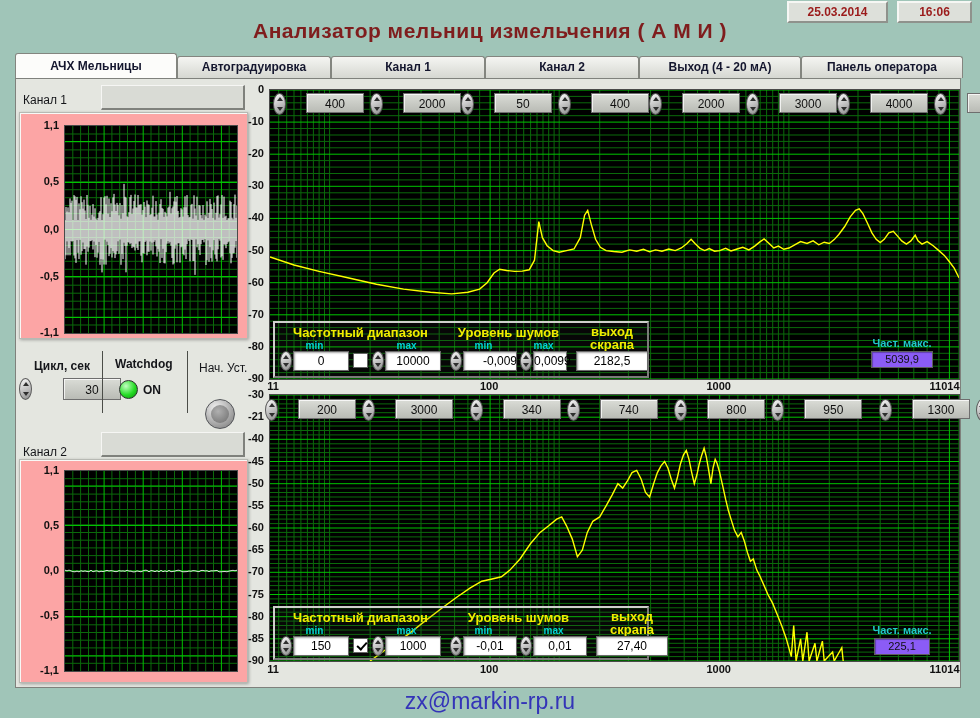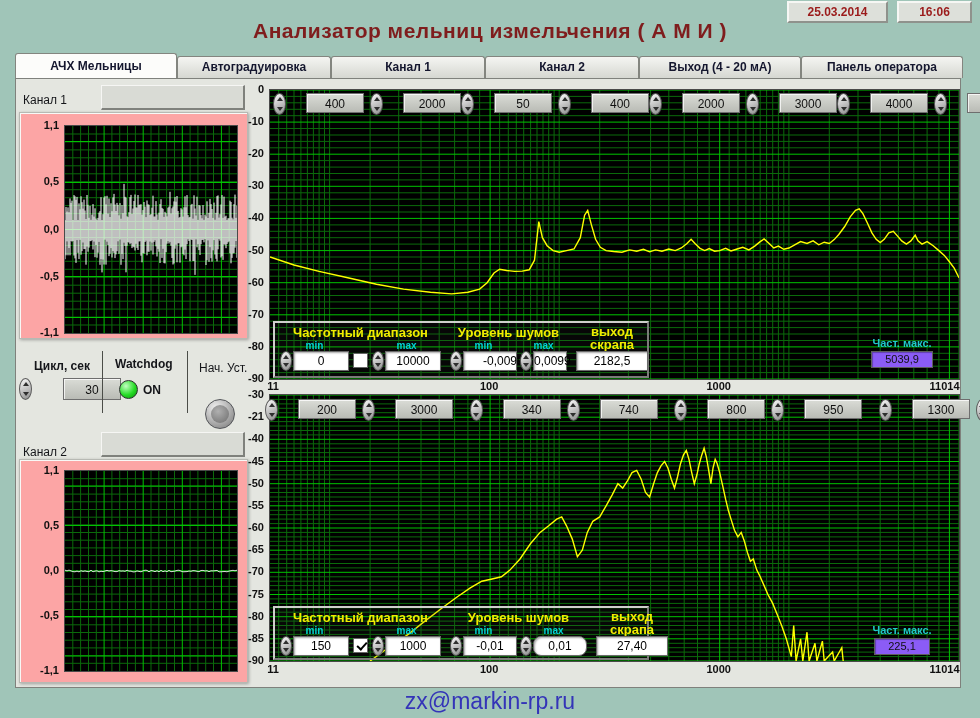--- a/index.html
+++ b/index.html
@@ -364,21 +364,21 @@
                 <div class="mm-label">min</div>
               <div class="pair">
                   <div class="spin small"></div>
                   <div class="wbox" style="width:54px;">-0,01</div>
                 </div>
               </div>
             <div class="mm-stack">
                 <div class="mm-label">max</div>
               <div class="pair">
                   <div class="spin small"></div>
-                  <div class="wbox" style="width:54px;border-radius:8px;">0,01</div>
+                  <div class="wbox" style="width:54px;">0,01</div>
                 </div>
               </div>
           </div>
         </div>
         <div class="ovl-col">
           <div class="ovl-title wrap">выход скрапа</div>
           <div class="wbox" style="width:72px;">27,40</div>
         </div>
       </div>
 

